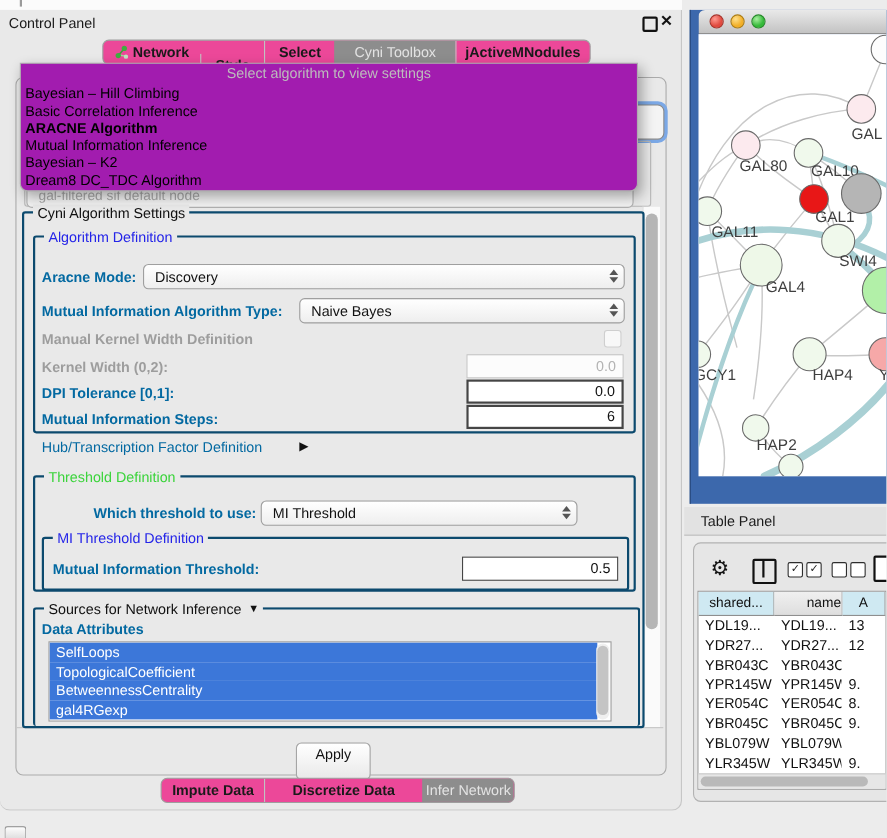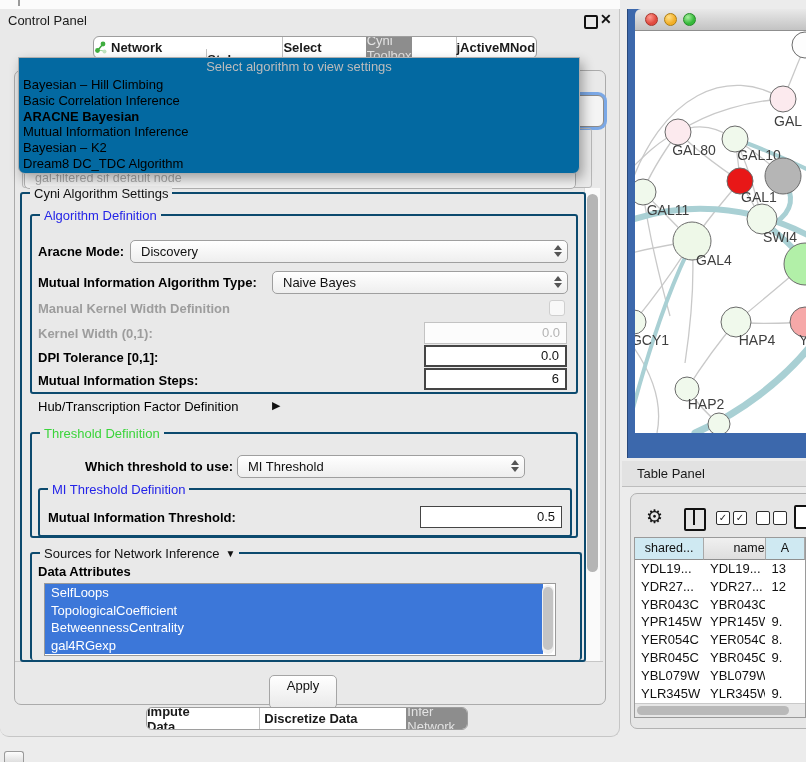--- a/index.html
+++ b/index.html
@@ -7,48 +7,48 @@
         font-family:"Liberation Sans",sans-serif;color:#111;}
   
   .top-strip{position:absolute;left:0;top:0;width:620px;height:9px;background:#fbfbfb;}
   .top-tick{position:absolute;left:18px;top:0;width:2px;height:6px;background:#9a9a9a;}
   .cpanel{position:absolute;left:0;top:9px;width:620px;height:728px;background:#e9e9e9;
           border-right:1px solid #c6c6c6;border-bottom:1px solid #c6c6c6;border-radius:0 0 9px 9px;box-sizing:border-box;}
   .cpanel-title{position:absolute;left:8px;top:4px;font-size:13px;color:#1a1a1a;}
   .win-float{position:absolute;left:584px;top:6px;width:10px;height:10px;border:2px solid #111;border-radius:2px;}
   .win-close{position:absolute;left:600px;top:2px;font-size:14px;font-weight:bold;color:#111;}
   
-  .seg-bar{position:absolute;display:flex;background:#ffffff;border:1px solid #9e9e9e;border-radius:6px;
-           height:23px;box-sizing:border-box;overflow:hidden;gap:44px;}
+  .seg-bar{position:absolute;display:flex;background:#ec4899;border:1px solid #9e9e9e;border-radius:6px;
+           height:23px;box-sizing:border-box;overflow:hidden;}
   .seg{display:flex;align-items:center;justify-content:center;font-size:13px;font-weight:bold;
        color:#1a1a1a;border-left:1px solid #c2c2c2;height:100%;box-sizing:border-box;gap:4px;}
   .seg:first-child{border-left:none;}
   .seg.active{background:#8d8d8d;color:#e3e3e3;border-left:1px solid #8d8d8d;font-weight:normal;}
   
   .content-panel{position:absolute;left:14px;top:70px;width:590px;height:633px;
                  border:1px solid #ababab;border-radius:7px;background:#e9e9e9;}
   
   .frag-ring{position:absolute;left:572px;top:95px;width:30px;height:30px;border:1px solid #8a8a8a;
              border-radius:6px;box-shadow:0 0 0 3px #7ba8e6;background:#f4f4f4;}
   .frag-group{position:absolute;left:22px;top:128px;width:568px;height:58px;border:1px solid #b8b8b8;border-radius:3px;}
   .frag-combo{position:absolute;left:24px;top:166px;width:552px;height:23px;border:1px solid #b0b0b0;
               border-radius:5px;background:#f2f2f2;font-size:12.5px;line-height:22px;color:#a8a8a8;
               padding-left:10px;box-sizing:border-box;}
   
-  .popup{position:absolute;left:18px;top:57px;width:560px;height:115px;background:#0369a1;z-index:50;
+  .popup{position:absolute;left:18px;top:57px;width:560px;height:115px;background:#a21caf;z-index:50;
          border:1px solid #aeaeae;border-radius:0 0 7px 7px;box-shadow:3px 5px 12px rgba(0,0,0,.32);overflow:hidden;}
   .popup-ph{height:18px;text-align:center;color:#bcbcbc;font-size:13px;padding-top:1px;}
   .popup-item{height:15.8px;line-height:15.8px;font-size:13px;padding-left:4px;color:#000;}
   .popup-item.bold{font-weight:bold;}
   
   .group{position:absolute;border:2px solid #0c4a6e;border-radius:3px;}
   .gtitle{position:absolute;top:-8px;left:8px;background:#e9e9e9;padding:0 4px;font-size:13px;color:#111;white-space:nowrap;}
   .gtitle.blue{color:#2424e8;}
   .gtitle.green{color:#3bd43b;}
-  .lbl{position:absolute;font-size:13px;font-weight:bold;color:#000000;white-space:nowrap;}
+  .lbl{position:absolute;font-size:13px;font-weight:bold;color:#0369a1;white-space:nowrap;}
   .lbl.gray{color:#9d9d9d;}
   .lbl.plain{font-weight:normal;}
   .combo{position:absolute;height:23px;background:linear-gradient(#ffffff,#eeeeee);border:1px solid #9f9f9f;
          border-radius:5px;font-size:13px;line-height:21px;padding-left:10px;box-sizing:border-box;}
   .stepper{position:absolute;right:5px;top:4px;display:flex;flex-direction:column;align-items:center;gap:2px;}
   .stepper i{display:block;width:0;height:0;border-left:4px solid transparent;border-right:4px solid transparent;}
   .stepper .up{border-bottom:5px solid #555;}
   .stepper .dn{border-top:5px solid #555;}
   .field{position:absolute;height:22px;background:#fff;border:2px solid #454545;font-size:13px;line-height:18px;
          text-align:right;padding-right:6px;box-sizing:border-box;}
@@ -171,21 +171,21 @@
   <span class="lbl" style="left:38px;top:275px;">Mutual Information Algorithm Type:</span>
   <div class="combo" style="left:272px;top:271px;width:296px;">
     <span>Naive Bayes</span>
     <span class="stepper">
         <i class="up"></i>
         <i class="dn"></i>
       </span>
   </div>
   <span class="lbl gray" style="left:38px;top:301px;">Manual Kernel Width Definition</span>
   <div class="cbx" style="left:549px;top:300px;"></div>
-  <span class="lbl gray" style="left:38px;top:326px;">Kernel Width (0,1):</span>
+  <span class="lbl gray" style="left:38px;top:326px;">Kernel Width (0,2):</span>
   <div class="field disabled" style="left:424px;top:322px;width:143px;line-height:20px;">0.0</div>
   <span class="lbl" style="left:38px;top:350px;">DPI Tolerance [0,1]:</span>
   <div class="field" style="left:424px;top:345px;width:143px;">0.0</div>
   <span class="lbl" style="left:38px;top:373px;">Mutual Information Steps:</span>
   <div class="field" style="left:424px;top:368px;width:143px;">6</div>
 
   <span class="lbl plain" style="left:38px;top:399px;text-align:right;">Hub/Transcription Factor Definition</span>
   <span class="tri" style="position:absolute;left:272px;top:399px;">▶</span>
 
   <div class="group" style="left:30px;top:432px;width:544px;height:102px;">
@@ -234,21 +234,21 @@
     <div class="seg active" style="width:84px;">
       <span>Infer Network</span>
     </div>
   </div>
 
   <div class="popup">
     <div class="popup-ph">Select algorithm to view settings</div>
     <div id="popup-list">
         <div class="popup-item">Bayesian – Hill Climbing</div>
         <div class="popup-item">Basic Correlation Inference</div>
-        <div class="popup-item bold">ARACNE Bayesian</div>
+        <div class="popup-item bold">ARACNE Algorithm</div>
         <div class="popup-item">Mutual Information Inference</div>
         <div class="popup-item">Bayesian – K2</div>
         <div class="popup-item">Dream8 DC_TDC Algorithm</div>
       </div>
   </div>
 
   <div class="net-frame"></div>
   <div class="net-titlebar">
     <div class="light red"></div>
     <div class="light yellow"></div>

